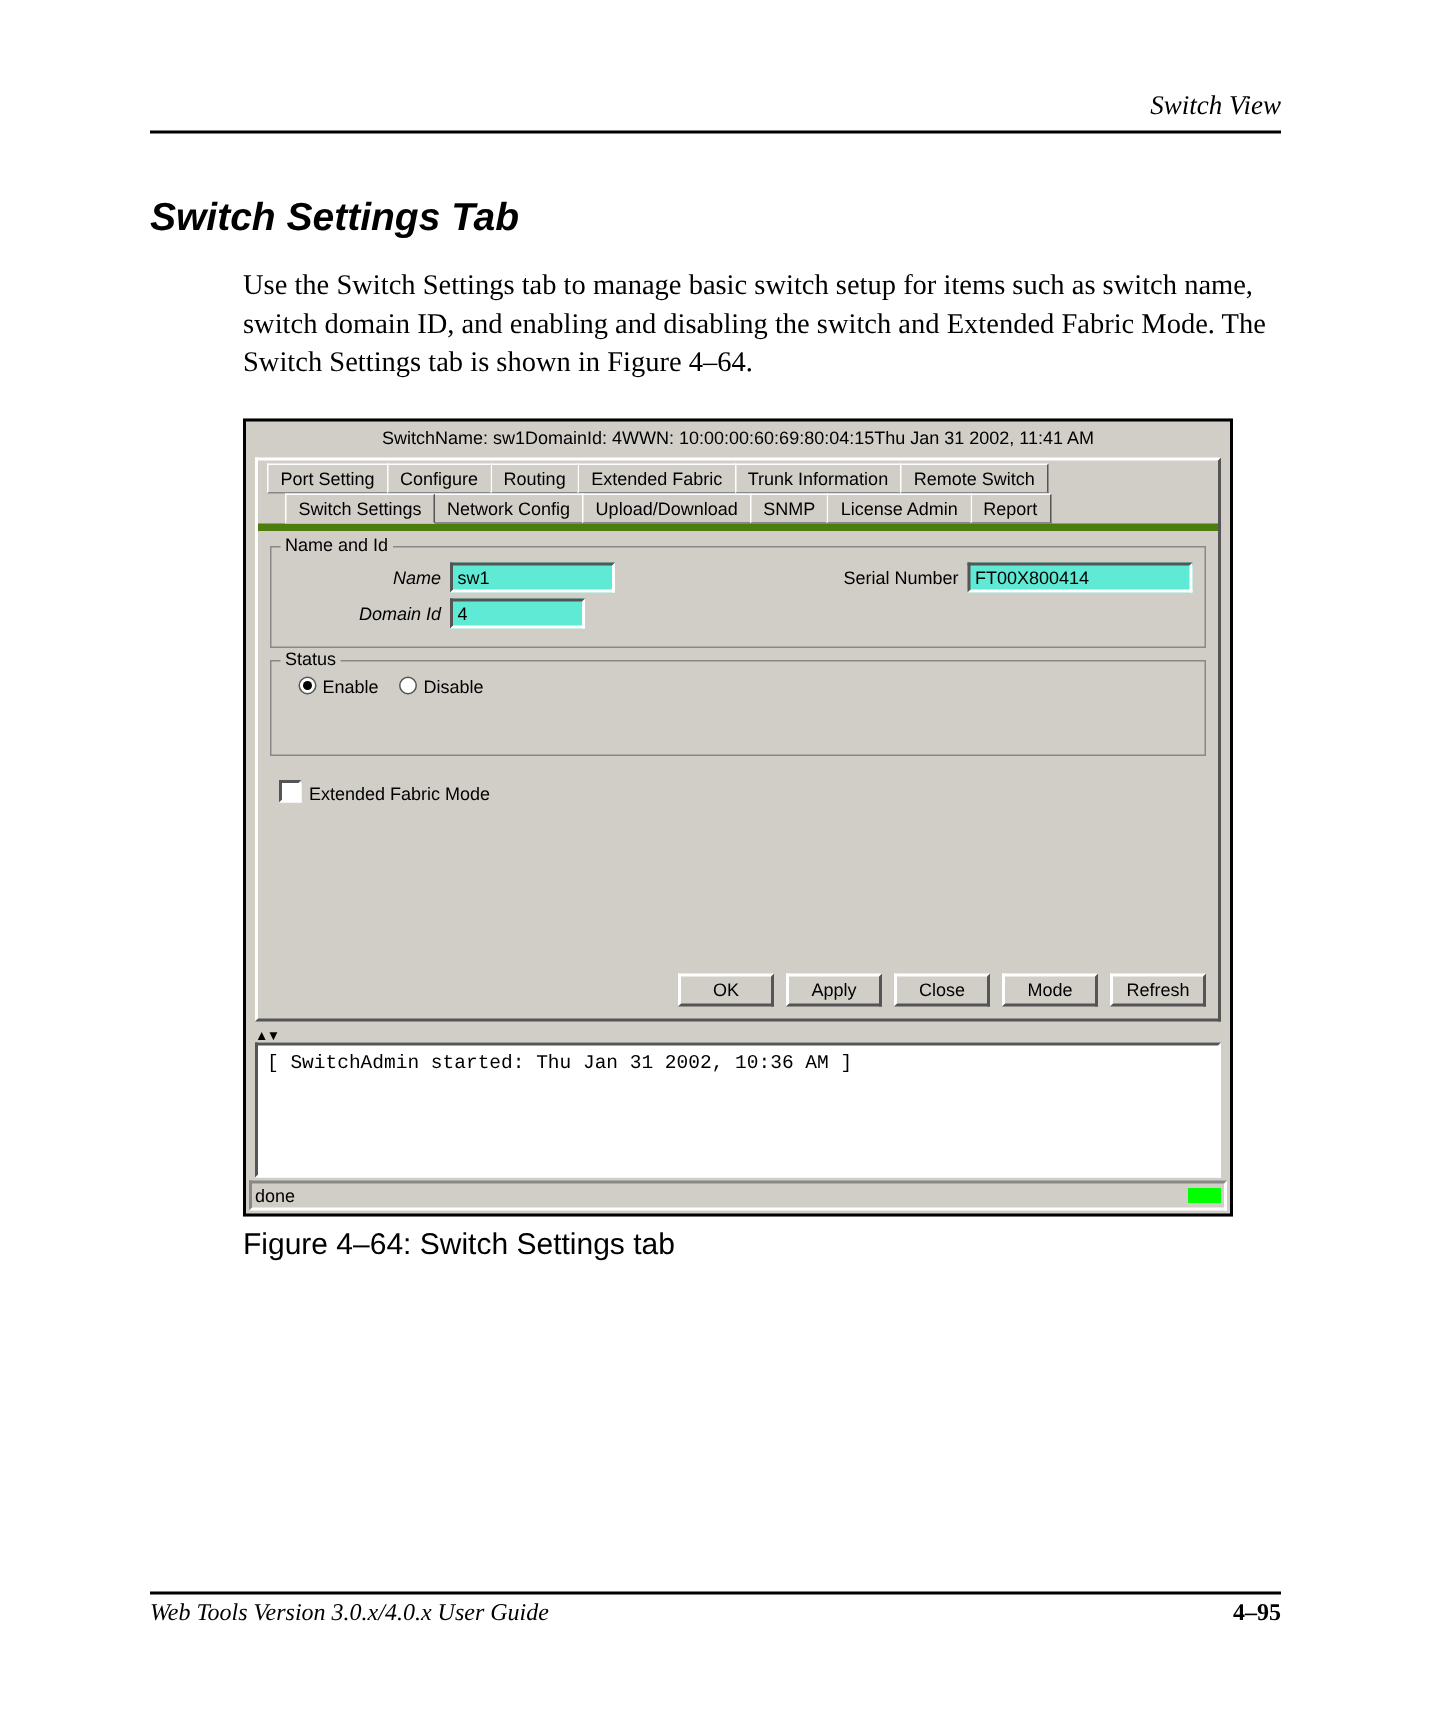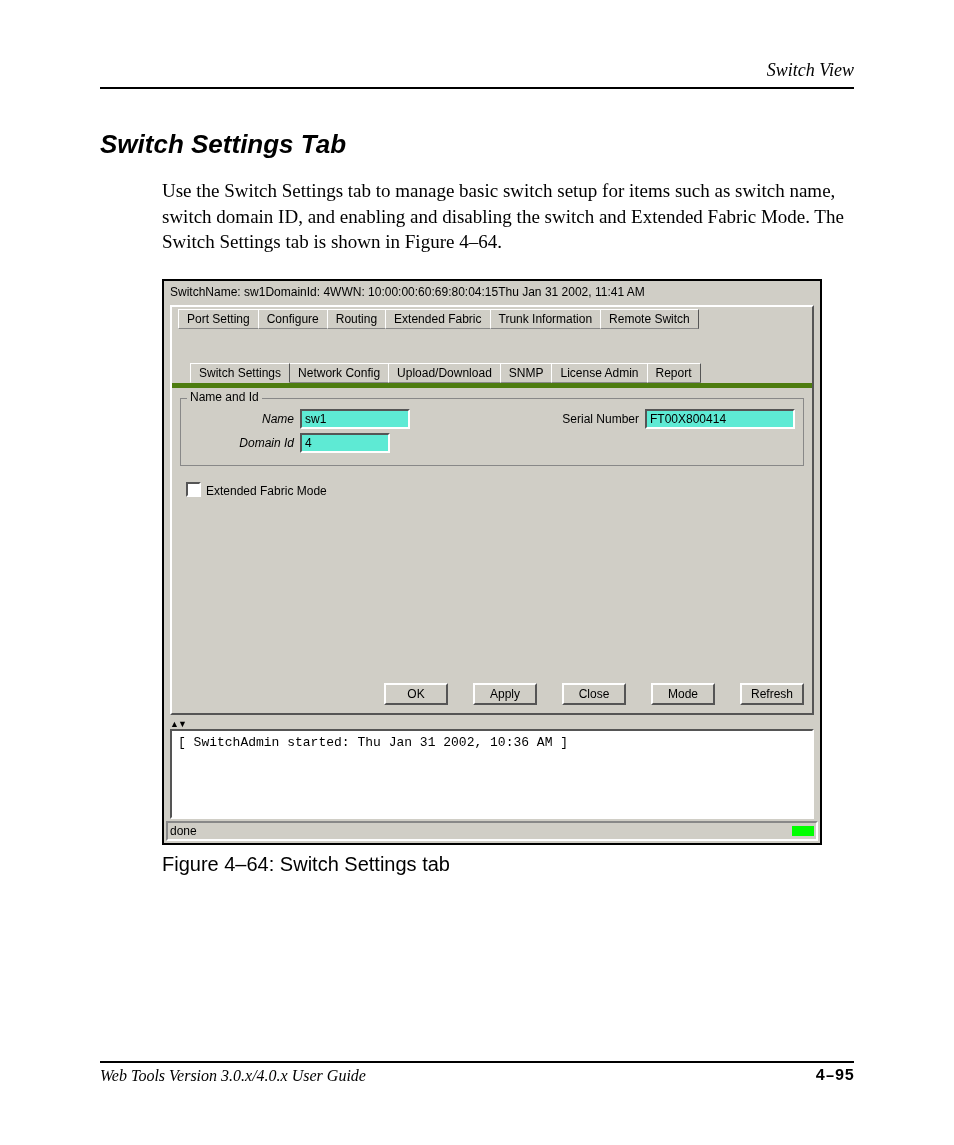--- a/index.html
+++ b/index.html
@@ -51,36 +51,35 @@
     width: 660px;
     font-family: Arial, Helvetica, sans-serif;
     font-size: 12px;
     color: #000;
     border: 2px solid #000;
     background: #d0cec6;
     box-sizing: border-box;
   }
   .win-header {
     display: flex;
-    justify-content: flex-start;
+    justify-content: center;
     padding: 4px 6px 6px 6px;
   }
   .win-header span { white-space: nowrap; }
 
   .tab-area {
     border: 2px solid;
     border-color: #fff #555 #555 #fff;
     margin: 0 6px 0 6px;
     background: #d0cec6;
   }
   .tab-rows {
     display: flex;
     flex-direction: column;
     padding-top: 2px;
-    gap: 34px;
   }
   .tab-row { display: flex; }
   .tab {
     border: 1px solid;
     border-color: #fff #555 #888 #fff;
     padding: 2px 8px;
     background: #d0cec6;
     margin-right: -1px;
     white-space: nowrap;
     font-size: 12px;
@@ -163,21 +162,21 @@
     border-color: #555 #fff #fff #555;
     background: #fff;
     margin-right: 5px;
     vertical-align: -2px;
   }
 
   .button-row {
     position: absolute;
     bottom: 8px; right: 8px;
     display: flex;
-    gap: 25px;
+    gap: 8px;
   }
   .btn {
     border: 2px solid;
     border-color: #fff #555 #555 #fff;
     background: #d0cec6;
     padding: 2px 0;
     width: 60px;
     text-align: center;
     font-size: 12px;
   }
@@ -230,21 +229,21 @@
   .footer-rule {
     border-top: 2px solid #000;
     margin-bottom: 4px;
   }
   .footer-row {
     display: flex;
     justify-content: space-between;
     font-style: italic;
     font-size: 16px;
   }
-  .footer-row .pg { font-weight: bold; font-style: normal; font-family: Liberation Mono, monospace; }
+  .footer-row .pg { font-weight: bold; font-style: normal; font-family: Liberation Serif, serif; }
 </style>
 </head>
 <body>
 
 <div class="page">
 
   <div class="header-section">
     <p class="header-text">Switch View</p>
   </div>
 
@@ -289,20 +288,28 @@
             <div style="flex:1"></div>
             <div style="text-align:right;padding-right:6px;">Serial Number</div>
             <input class="text-input w150" value="FT00X800414" style="">
           </div>
           <div class="row-flex">
             <div class="lbl-right">Domain Id</div>
             <input class="text-input w90" value="4" style="">
           </div>
         </div>
 
+        <div class="fieldset" style="height:44px;">
+          <div class="legend">Status</div>
+          <div class="row-flex" style="padding-left:10px;">
+            <span><span class="radio-dot sel"></span><span>Enable</span></span>
+            <span style="width:14px;"></span>
+            <span><span class="radio-dot"></span><span>Disable</span></span>
+          </div>
+        </div>
 
         <div style="padding:8px 0 0 6px;">
           <span class="chk"></span><span>Extended Fabric Mode</span>
         </div>
 
         <div class="button-row">
           <div class="btn">OK</div>
           <div class="btn">Apply</div>
           <div class="btn">Close</div>
           <div class="btn">Mode</div>

